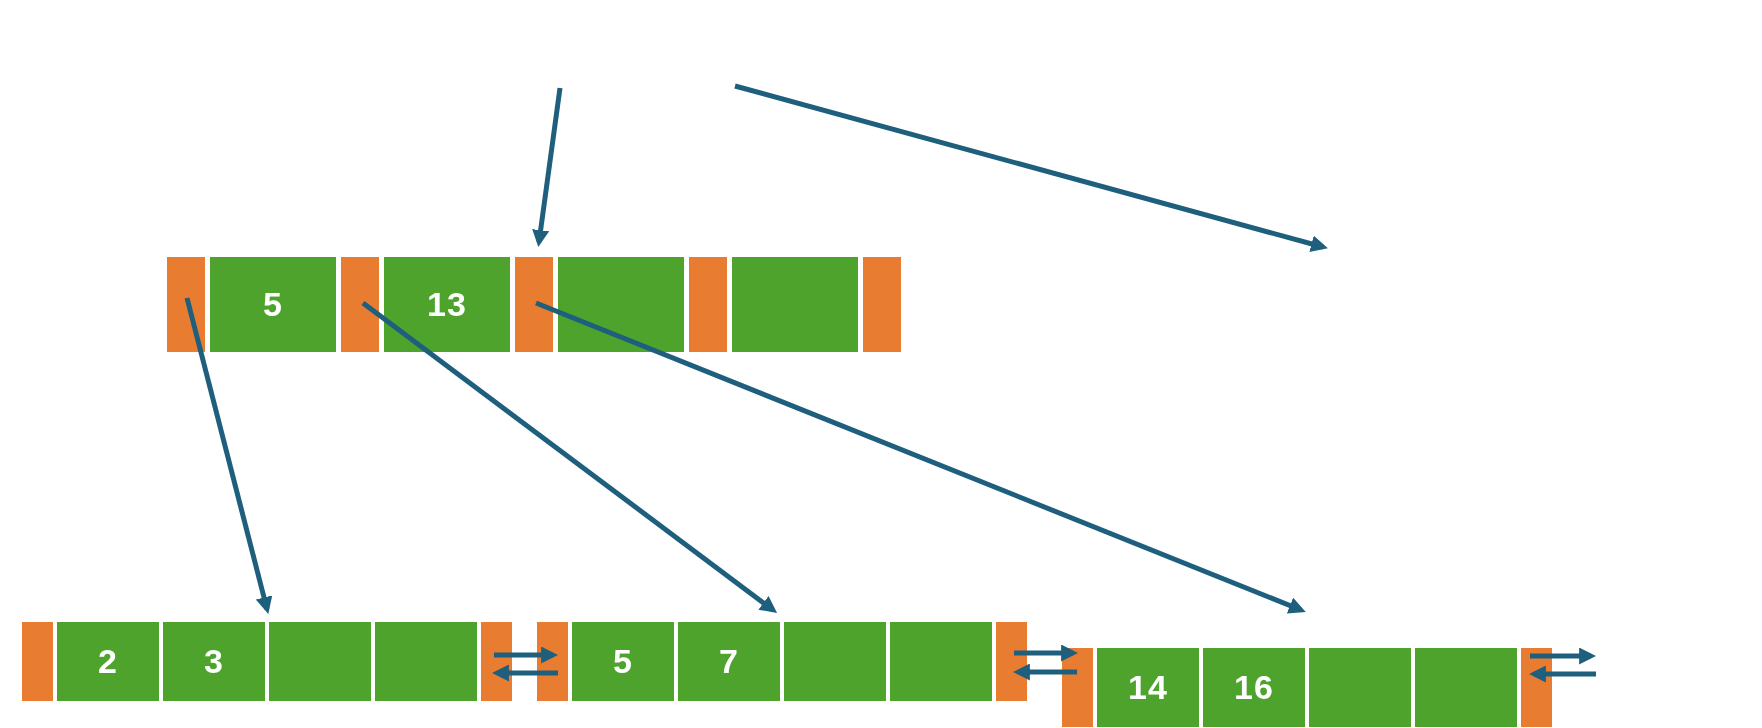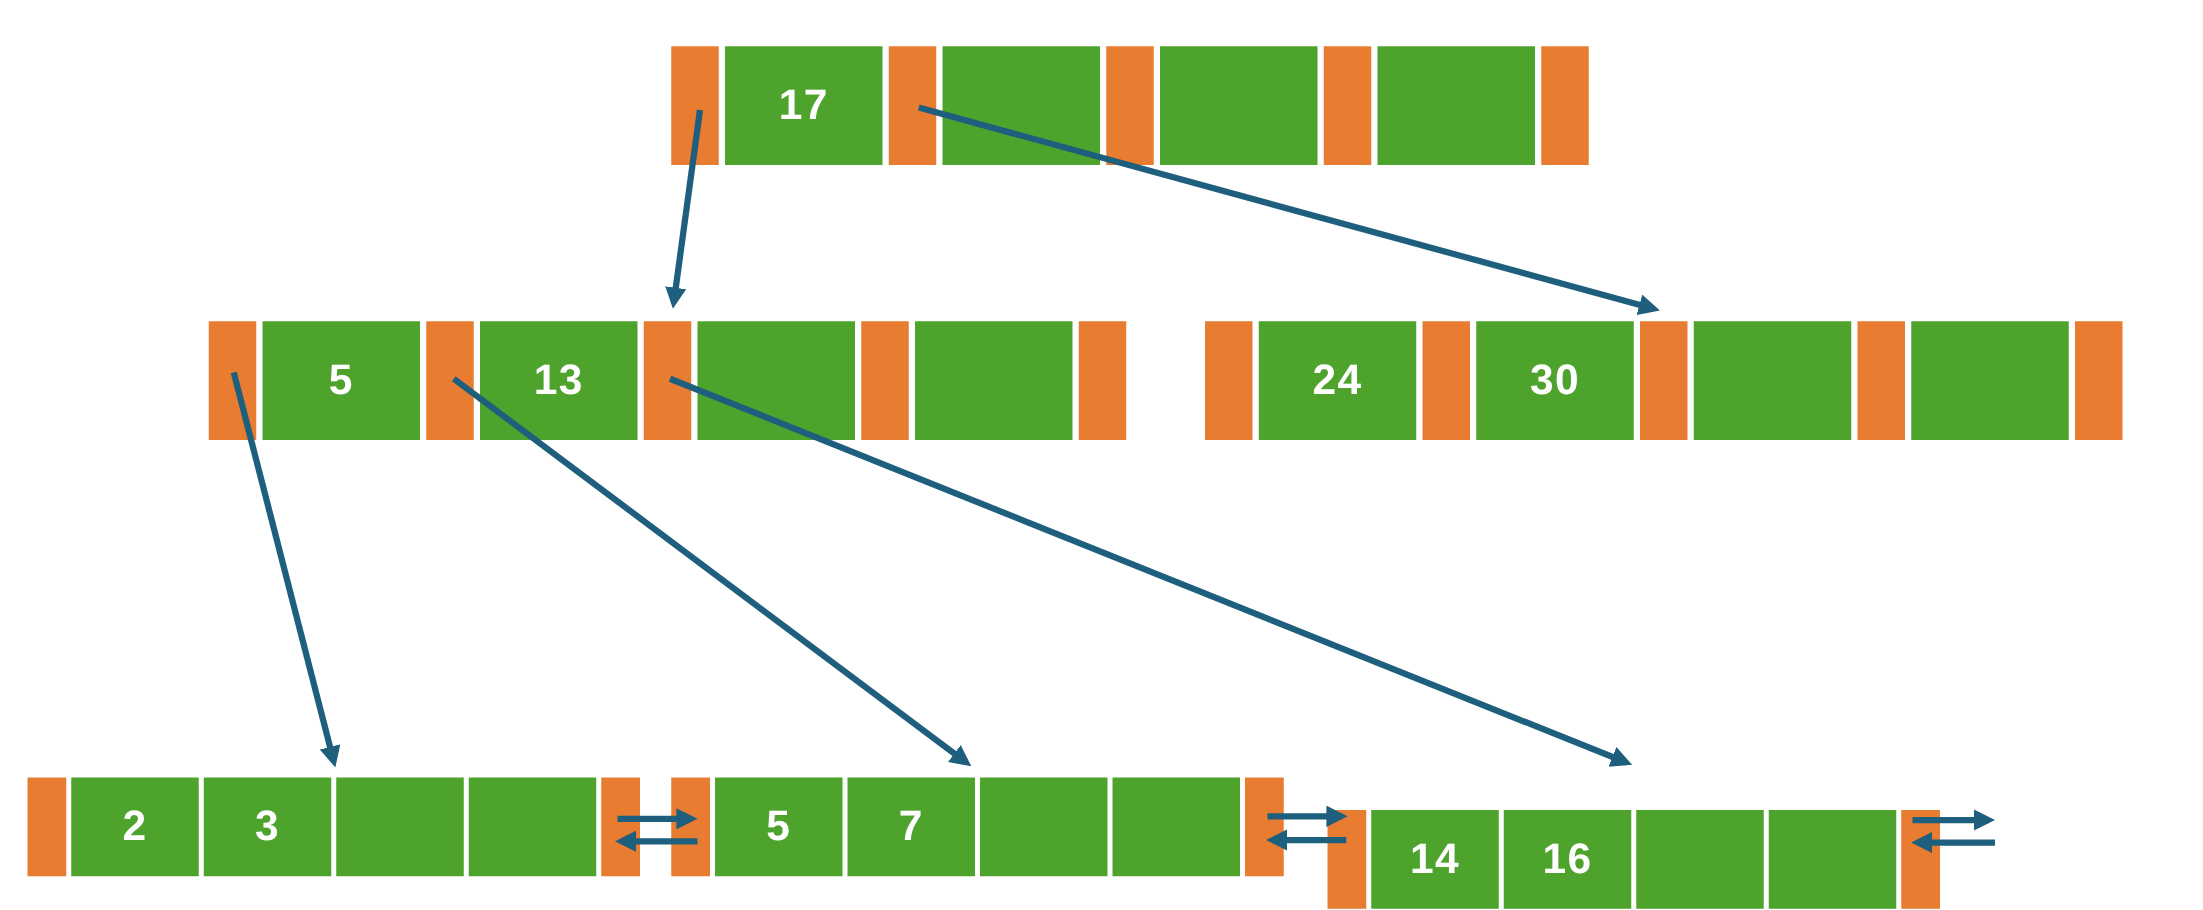--- a/index.html
+++ b/index.html
@@ -63,47 +63,25 @@
     <line x1="494" y1="655" x2="553" y2="655" marker-end="url(#ah)"></line>
     <line x1="558" y1="673" x2="497" y2="673" marker-end="url(#ah)"></line>
 
     <line x1="1014" y1="653" x2="1073" y2="653" marker-end="url(#ah)"></line>
     <line x1="1077" y1="672" x2="1018" y2="672" marker-end="url(#ah)"></line>
 
     <line x1="1530" y1="656" x2="1591" y2="656" marker-end="url(#ah)"></line>
     <line x1="1596" y1="674" x2="1534" y2="674" marker-end="url(#ah)"></line>
   </svg>
 
-  <div class="node internal" style="left:537px;top:37px">
-      <div class="cell pointer"></div>
-      <div class="cell key">17</div>
-      <div class="cell pointer"></div>
-      <div class="cell key"></div>
-      <div class="cell pointer"></div>
-      <div class="cell key"></div>
-      <div class="cell pointer"></div>
-      <div class="cell key"></div>
-      <div class="cell pointer"></div>
-    </div>
   <div class="node internal" style="left:167px;top:257px">
       <div class="cell pointer"></div>
       <div class="cell key">5</div>
       <div class="cell pointer"></div>
       <div class="cell key">13</div>
-      <div class="cell pointer"></div>
-      <div class="cell key"></div>
-      <div class="cell pointer"></div>
-      <div class="cell key"></div>
-      <div class="cell pointer"></div>
-    </div>
-  <div class="node internal" style="left:964px;top:257px">
-      <div class="cell pointer"></div>
-      <div class="cell key">24</div>
-      <div class="cell pointer"></div>
-      <div class="cell key">30</div>
       <div class="cell pointer"></div>
       <div class="cell key"></div>
       <div class="cell pointer"></div>
       <div class="cell key"></div>
       <div class="cell pointer"></div>
     </div>
   <div class="node leaf" style="left:22px;top:622px">
       <div class="cell pointer"></div>
       <div class="cell key">2</div>
       <div class="cell key">3</div>

